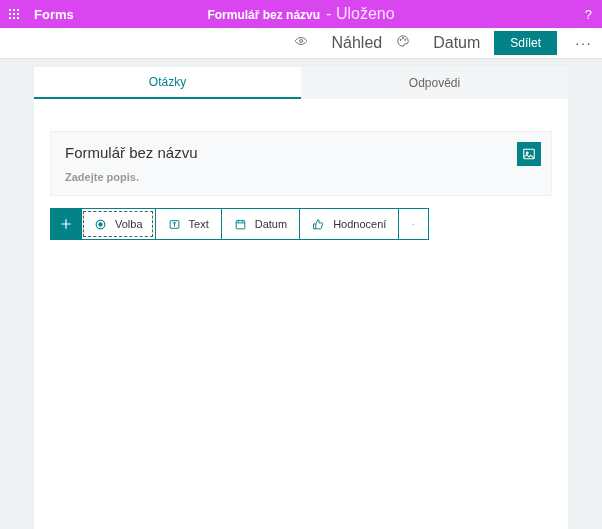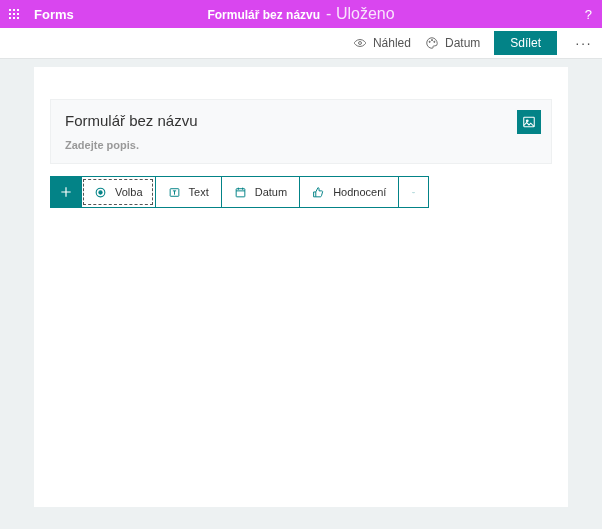--- a/index.html
+++ b/index.html
@@ -9,21 +9,21 @@
   .waffle { width: 28px; height: 28px; display: flex; align-items: center; justify-content: center; cursor: pointer; }
   .waffle-grid { display: grid; grid-template-columns: repeat(3, 2px); grid-template-rows: repeat(3, 2px); gap: 2px; }
   .waffle-grid span { background: #fff; width: 2px; height: 2px; }
   .brand { margin-left: 6px; font-weight: 600; font-size: 13px; }
   .title-wrap { position: absolute; left: 50%; transform: translateX(-50%); display: flex; align-items: baseline; gap: 6px; }
   .doc-title { font-weight: 600; font-size: 12px; }
   .save-status { font-size: 16px; opacity: .85; }
   .help { margin-left: auto; margin-right: 10px; font-size: 13px; cursor: pointer; }
 
   .cmd-bar { height: 31px; background: #fff; border-bottom: 1px solid #e1e4e5; display: flex; align-items: center; justify-content: flex-end; padding: 0 6px; gap: 14px; }
-  .cmd-item { display: flex; align-items: flex-start; gap: 6px; font-size: 12px; color: #555; cursor: pointer; }
+  .cmd-item { display: flex; align-items: flex-start; gap: 23px; font-size: 16px; color: #555; cursor: pointer; }
   .cmd-item svg { width: 14px; height: 14px; }
   .share-btn { background: #038387; color: #fff; font-size: 12px; padding: 5px 16px; cursor: pointer; border: none; }
   .more-btn { color: #555; cursor: pointer; font-size: 14px; letter-spacing: 1px; padding: 0 4px; }
 
   .canvas { padding: 8px 34px 0; }
   .tabs { display: flex; height: 32px; }
   .tab { flex: 1; display: flex; align-items: center; justify-content: center; font-size: 12px; cursor: pointer; }
   .tab.active { background: #fff; color: #038387; border-bottom: 2px solid #038387; }
   .tab.inactive { background: #f3f5f6; color: #666; }
 
@@ -83,20 +83,24 @@
         <circle cx="12" cy="7" r="1" fill="#666"></circle>
         <circle cx="16" cy="10" r="1" fill="#666"></circle>
       </svg>
     <span>Datum</span>
   </div>
   <button class="share-btn">Sdílet</button>
   <div class="more-btn">···</div>
 </div>
 
 <div class="canvas">
+  <div class="tabs">
+    <div class="tab active">Otázky</div>
+    <div class="tab inactive">Odpovědi</div>
+  </div>
 
   <div class="panel">
     <div class="title-card">
       <div class="form-title">Formulář bez názvu</div>
       <div class="form-desc">Zadejte popis.</div>
       <div class="img-btn">
         <svg viewBox="0 0 24 24" fill="none" stroke="#fff" stroke-width="1.8">
             <rect x="3" y="4" width="18" height="16" rx="1"></rect>
             <circle cx="9" cy="10" r="1.5" fill="#fff"></circle>
             <path d="M3 18l5-5 4 4 3-3 6 6"></path>

